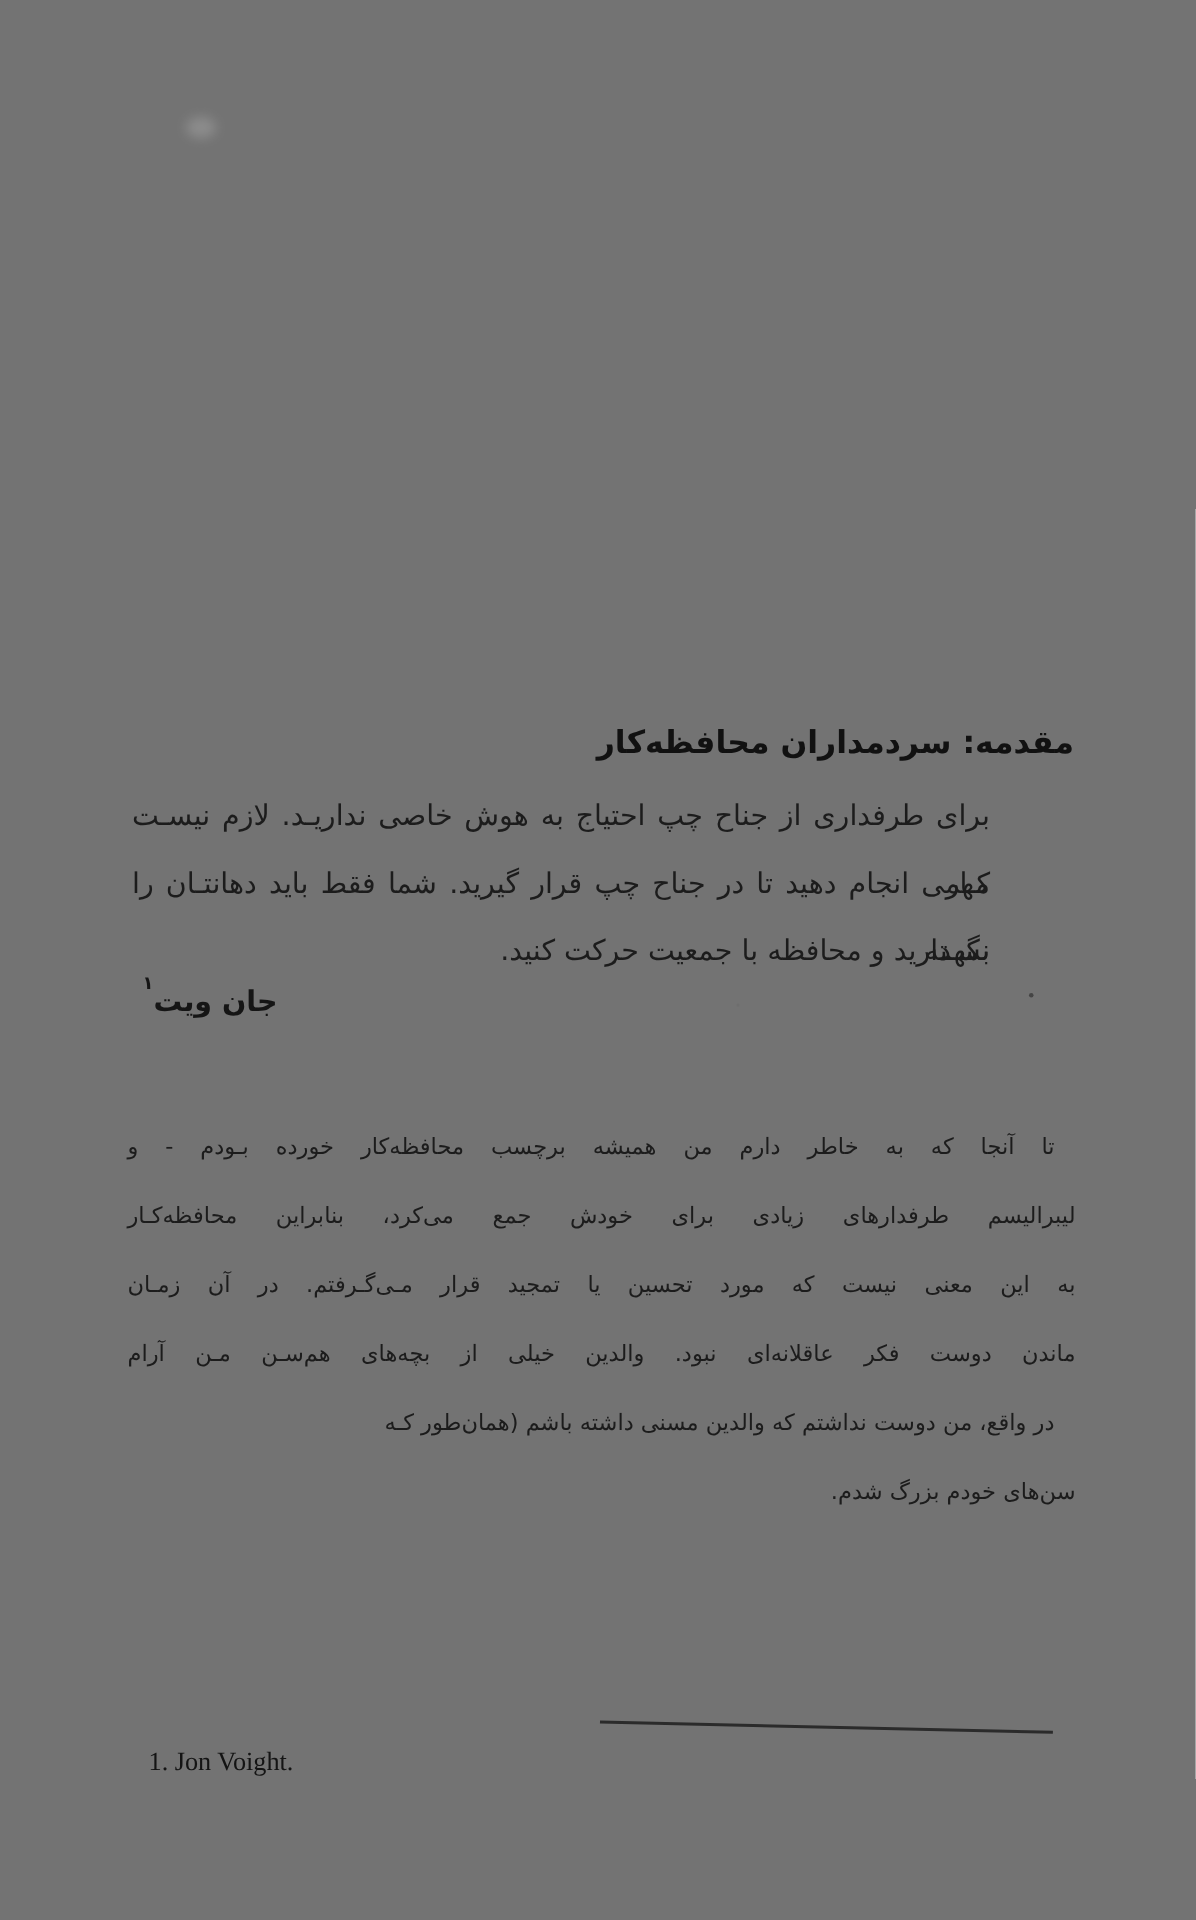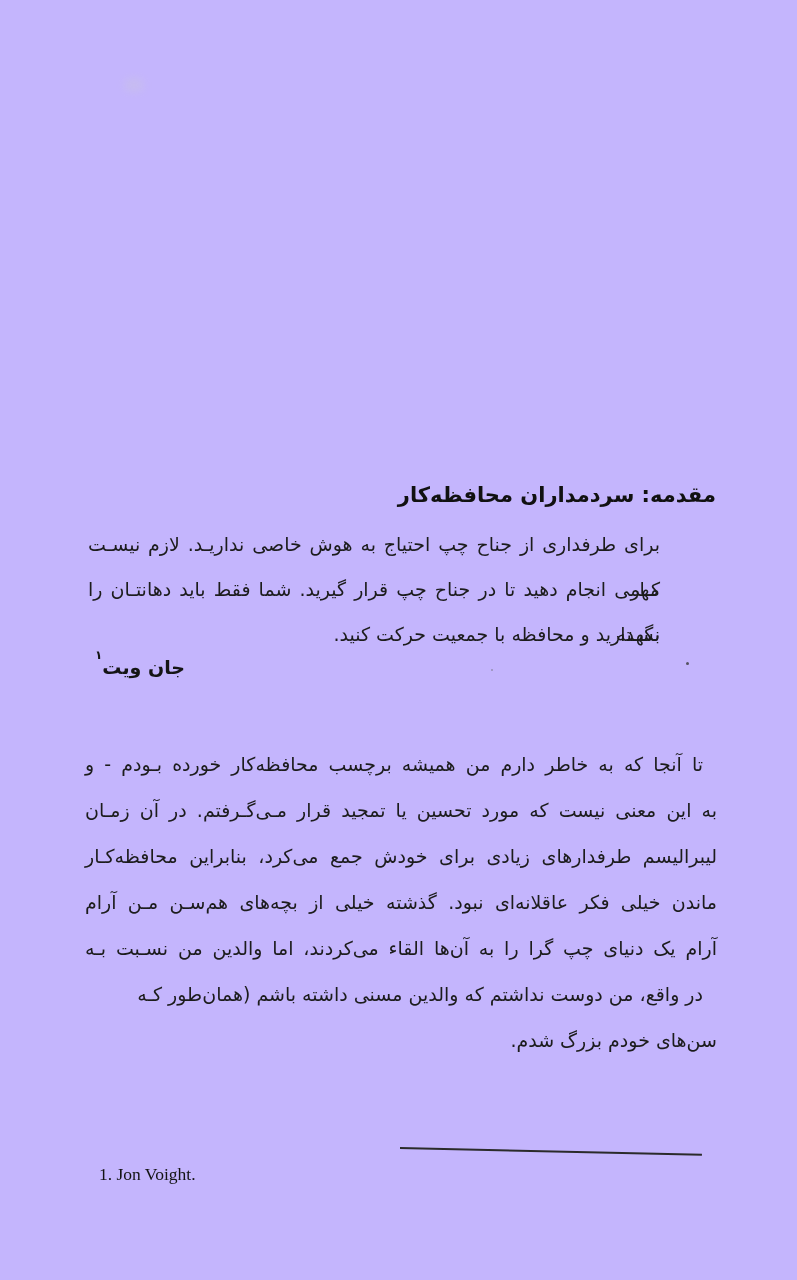--- a/index.html
+++ b/index.html
@@ -3,21 +3,21 @@
 <meta charset="utf-8">
 <style>
   * { margin: 0; padding: 0; box-sizing: border-box; }
   html, body { width: 797px; height: 1280px; }
   body { font-family: "DejaVu Sans", sans-serif; }
 
   .page {
     position: relative;
     width: 797px;
     height: 1280px;
-    background: #c4b5fd;
+    background: #737373;
     overflow: hidden;
     color: #1b1b1b;
   }
 
   
   .smudge {
     position: absolute;
     left: 124px; top: 78px;
     width: 20px; height: 14px;
     background: #cfcfcf;
@@ -86,21 +86,21 @@
     position: relative;
     top: -8px;
     font-weight: bold;
   }
 
   .body-block {
     position: absolute;
     left: 85px;
     right: 80px;
     top: 741px;
-    font-size: 19px;
+    font-size: 15px;
   }
   .body-block .line { height: 46px; line-height: 46px; }
 
   .footnote-rule {
     position: absolute;
     left: 400px;
     top: 1147px;
     width: 302px;
     height: 2px;
     background: #2b2b2b;
@@ -136,24 +136,23 @@
     <div class="line">مهمی انجام دهید تا در جناح چپ قرار گیرید. شما فقط باید دهانتـان را بسـته</div>
     <div class="line line-end">نگهدارید و محافظه با جمعیت حرکت کنید.</div>
   </div>
 
   <div class="quote-attribution">
     <span>جان ویت</span><sup>۱</sup>
   </div>
 
   <div class="body-block">
     <div class="line line-indent">تا آنجا که به خاطر دارم من همیشه برچسب محافظه‌کار خورده بـودم - و</div>
+    <div class="line">لیبرالیسم طرفدارهای زیادی برای خودش جمع می‌کرد، بنابراین محافظه‌کـار</div>
     <div class="line">به این معنی نیست که مورد تحسین یا تمجید قرار مـی‌گـرفتم. در آن زمـان</div>
-    <div class="line">لیبرالیسم طرفدارهای زیادی برای خودش جمع می‌کرد، بنابراین محافظه‌کـار</div>
-    <div class="line">ماندن خیلی فکر عاقلانه‌ای نبود. گذشته خیلی از بچه‌های هم‌سـن مـن آرام</div>
-    <div class="line">آرام یک دنیای چپ گرا را به آن‌ها القاء می‌کردند، اما والدین من نسـبت بـه</div>
+    <div class="line">ماندن دوست فکر عاقلانه‌ای نبود. والدین خیلی از بچه‌های هم‌سـن مـن آرام</div>
     <div class="line line-indent line-end">در واقع، من دوست نداشتم که والدین مسنی داشته باشم (همان‌طور کـه</div>
     <div class="line line-end">سن‌های خودم بزرگ شدم.</div>
   </div>
 
   <div class="footnote-rule"></div>
 
   <div class="footnote">1. Jon Voight.</div>
 
 </div>
 

